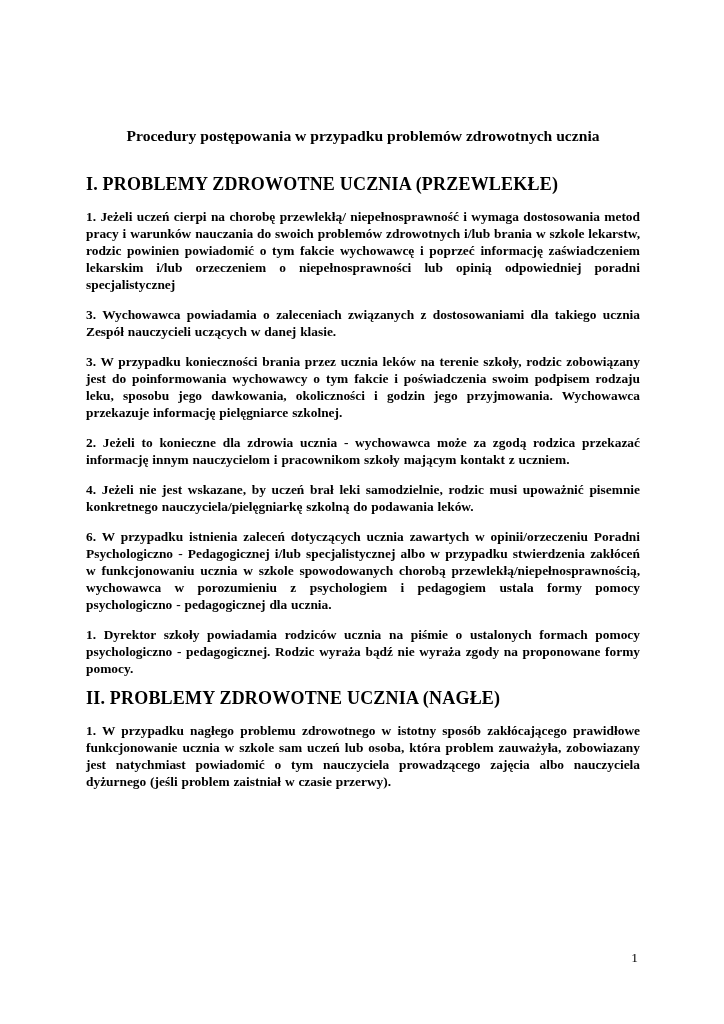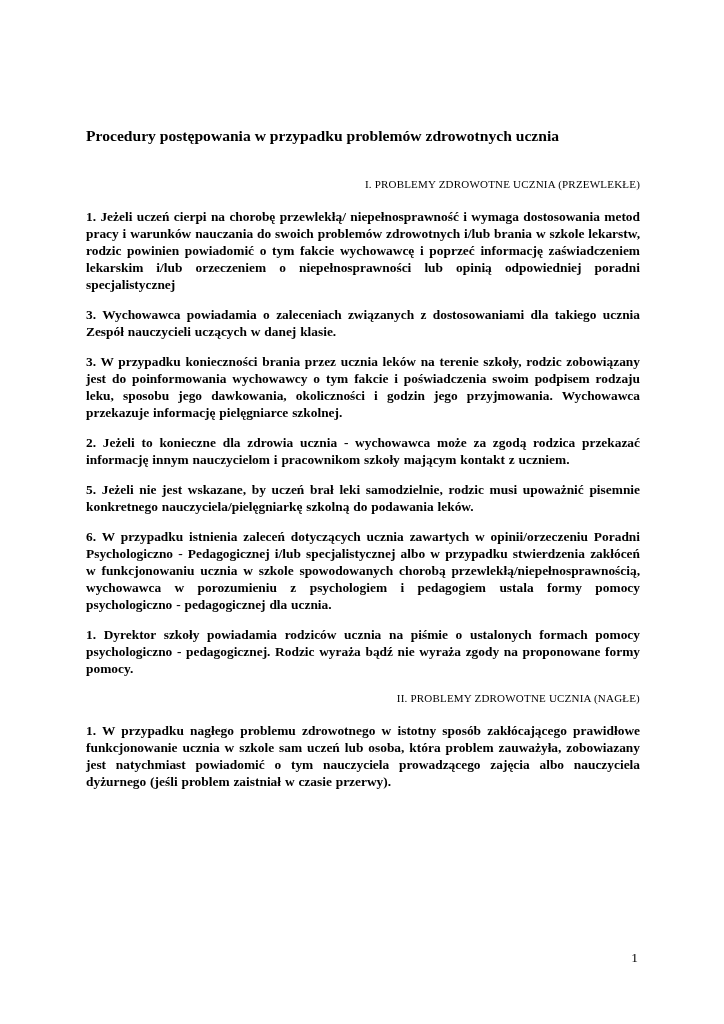--- a/index.html
+++ b/index.html
@@ -17,29 +17,29 @@
     padding: 126px 84px 0 86px;
     font-family: "Liberation Serif", "DejaVu Serif", serif;
     font-size: 13.4px;
     line-height: 17px;
     color: #000000;
     overflow: hidden;
   }
   .doc-title {
     font-size: 15.6px;
     font-weight: bold;
+    text-align: center;
     margin: 0 0 30px 0;
     line-height: 20px;
   }
   .section-heading {
-    font-size: 11px;
-    font-weight: normal;
+    font-size: 18px;
+    font-weight: bold;
     margin: 0 0 15px 0;
     letter-spacing: 0.2px;
-    text-align: right;
   }
   .section-heading.second {
     margin-top: 12px;
   }
   .para {
     margin: 0 0 13px 0;
     text-align: justify;
     word-spacing: 0.5px;
     font-weight: bold;
   }
@@ -57,21 +57,21 @@
 
   <h1 class="doc-title">Procedury postępowania w przypadku problemów zdrowotnych ucznia</h1>
 
   <section>
     <h2 class="section-heading">I. PROBLEMY ZDROWOTNE UCZNIA (PRZEWLEKŁE)</h2>
 
     <p class="para">1. Jeżeli uczeń cierpi na chorobę przewlekłą/ niepełnosprawność i wymaga dostosowania metod pracy i warunków nauczania do swoich problemów zdrowotnych i/lub brania w szkole lekarstw, rodzic powinien powiadomić o tym fakcie wychowawcę i poprzeć informację zaświadczeniem lekarskim i/lub orzeczeniem o niepełnosprawności lub opinią odpowiedniej poradni specjalistycznej</p>
     <p class="para">3. Wychowawca powiadamia o zaleceniach związanych z dostosowaniami dla takiego ucznia Zespół nauczycieli uczących w danej klasie.</p>
     <p class="para">3. W przypadku konieczności brania przez ucznia leków na terenie szkoły, rodzic zobowiązany jest do poinformowania wychowawcy o tym fakcie i poświadczenia swoim podpisem rodzaju leku, sposobu jego dawkowania, okoliczności i godzin jego przyjmowania. Wychowawca przekazuje informację pielęgniarce szkolnej.</p>
     <p class="para">2. Jeżeli to konieczne dla zdrowia ucznia - wychowawca może za zgodą rodzica przekazać informację innym nauczycielom i pracownikom szkoły mającym kontakt z uczniem.</p>
-    <p class="para">5. Jeżeli nie jest wskazane, by uczeń brał leki samodzielnie, rodzic musi upoważnić pisemnie konkretnego nauczyciela/pielęgniarkę szkolną do podawania leków.</p>
+    <p class="para">4. Jeżeli nie jest wskazane, by uczeń brał leki samodzielnie, rodzic musi upoważnić pisemnie konkretnego nauczyciela/pielęgniarkę szkolną do podawania leków.</p>
     <p class="para">6. W przypadku istnienia zaleceń dotyczących ucznia zawartych w opinii/orzeczeniu Poradni Psychologiczno - Pedagogicznej i/lub specjalistycznej albo w przypadku stwierdzenia zakłóceń w funkcjonowaniu ucznia w szkole spowodowanych chorobą przewlekłą/niepełnosprawnością, wychowawca w porozumieniu z psychologiem i pedagogiem ustala formy pomocy psychologiczno - pedagogicznej dla ucznia.</p>
     <p class="para">1. Dyrektor szkoły powiadamia rodziców ucznia na piśmie o ustalonych formach pomocy psychologiczno - pedagogicznej. Rodzic wyraża bądź nie wyraża zgody na proponowane formy pomocy.</p>
   </section>
 
   <section>
     <h2 class="section-heading second">II. PROBLEMY ZDROWOTNE UCZNIA (NAGŁE)</h2>
 
     <p class="para">1. W przypadku nagłego problemu zdrowotnego w istotny sposób zakłócającego prawidłowe funkcjonowanie ucznia w szkole sam uczeń lub osoba, która problem zauważyła, zobowiazany jest natychmiast powiadomić o tym nauczyciela prowadzącego zajęcia albo nauczyciela dyżurnego (jeśli problem zaistniał w czasie przerwy).</p>
   </section>
 

